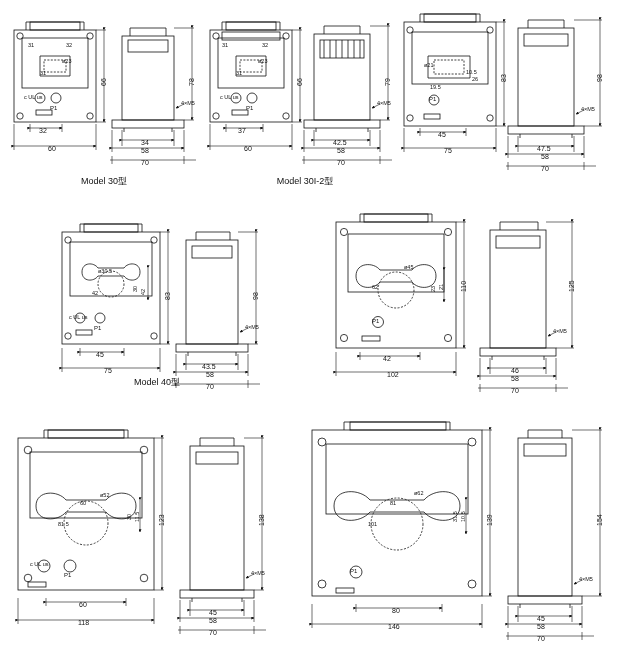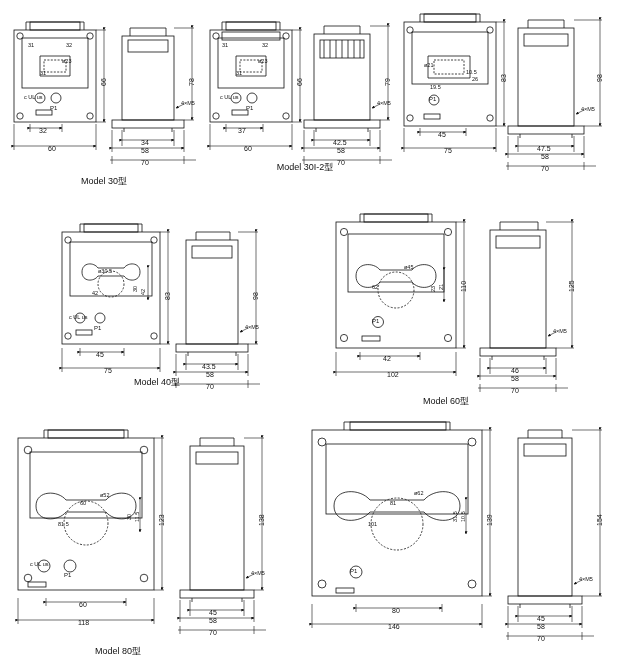--- a/index.html
+++ b/index.html
@@ -362,21 +362,21 @@
 <div class="dim" style="left:238px;top:127px;">37</div>
 <div class="dim" style="left:244px;top:145px;">60</div>
 <div class="dimv" style="left:296px;top:86px;">66</div>
 <div class="dim" style="left:333px;top:139px;">42.5</div>
 <div class="dim" style="left:337px;top:147px;">58</div>
 <div class="dim" style="left:337px;top:159px;">70</div>
 <div class="dimv" style="left:384px;top:86px;">79</div>
 <div class="dim tiny5" style="left:377px;top:100px;">4×M5</div>
 <div class="dim tiny5" style="left:220px;top:94px;">c UL us</div>
 <div class="dim tiny" style="left:246px;top:105px;">P1</div>
-<div class="cap" style="left:210px;top:161px;width:190px;">Model 30I-2型</div>
+<div class="cap" style="left:210px;top:175px;width:190px;">Model 30I-2型</div>
 
 <div class="dim tiny5" style="left:424px;top:62px;">ø21</div>
 <div class="dim tiny5" style="left:466px;top:69px;">10.5</div>
 <div class="dim tiny5" style="left:472px;top:76px;">26</div>
 <div class="dim tiny5" style="left:430px;top:84px;">19.5</div>
 <div class="dim" style="left:438px;top:131px;">45</div>
 <div class="dim" style="left:444px;top:147px;">75</div>
 <div class="dimv" style="left:500px;top:82px;">83</div>
 <div class="dim" style="left:537px;top:145px;">47.5</div>
 <div class="dim" style="left:541px;top:153px;">58</div>
@@ -407,38 +407,36 @@
 <div class="dimv tiny5" style="left:430px;top:292px;">23</div>
 <div class="dim" style="left:383px;top:355px;">42</div>
 <div class="dim" style="left:387px;top:371px;">102</div>
 <div class="dimv" style="left:460px;top:292px;">110</div>
 <div class="dim" style="left:511px;top:367px;">46</div>
 <div class="dim" style="left:511px;top:375px;">58</div>
 <div class="dim" style="left:511px;top:387px;">70</div>
 <div class="dimv" style="left:568px;top:292px;">125</div>
 <div class="dim tiny5" style="left:553px;top:328px;">4×M5</div>
 <div class="dim tiny" style="left:372px;top:318px;">P1</div>
-<div class="cap" style="left:336px;top:395px;width:220px;">Model 60型</div>
 
 <div class="dim tiny5" style="left:100px;top:492px;">ø52</div>
 <div class="dim tiny5" style="left:80px;top:500px;">60</div>
 <div class="dim tiny5" style="left:58px;top:521px;">81.5</div>
 <div class="dimv tiny5" style="left:134px;top:522px;">11.5</div>
 <div class="dimv tiny5" style="left:126px;top:520px;">30</div>
 <div class="dim" style="left:79px;top:601px;">60</div>
 <div class="dim" style="left:78px;top:619px;">118</div>
 <div class="dimv" style="left:158px;top:526px;">123</div>
 <div class="dim" style="left:209px;top:609px;">45</div>
 <div class="dim" style="left:209px;top:617px;">58</div>
 <div class="dim" style="left:209px;top:629px;">70</div>
 <div class="dimv" style="left:258px;top:526px;">138</div>
 <div class="dim tiny5" style="left:251px;top:570px;">4×M5</div>
 <div class="dim tiny5" style="left:30px;top:561px;">c UL us</div>
 <div class="dim tiny" style="left:64px;top:572px;">P1</div>
-<div class="cap" style="left:18px;top:645px;width:200px;">Model 80型</div>
 
 <div class="dim tiny5" style="left:414px;top:490px;">ø62</div>
 <div class="dim tiny5" style="left:390px;top:500px;">81</div>
 <div class="dim tiny5" style="left:368px;top:521px;">101</div>
 <div class="dimv tiny5" style="left:460px;top:522px;">10.5</div>
 <div class="dimv tiny5" style="left:452px;top:522px;">31.5</div>
 <div class="dim" style="left:392px;top:607px;">80</div>
 <div class="dim" style="left:388px;top:623px;">146</div>
 <div class="dimv" style="left:486px;top:526px;">139</div>
 <div class="dim" style="left:537px;top:615px;">45</div>

